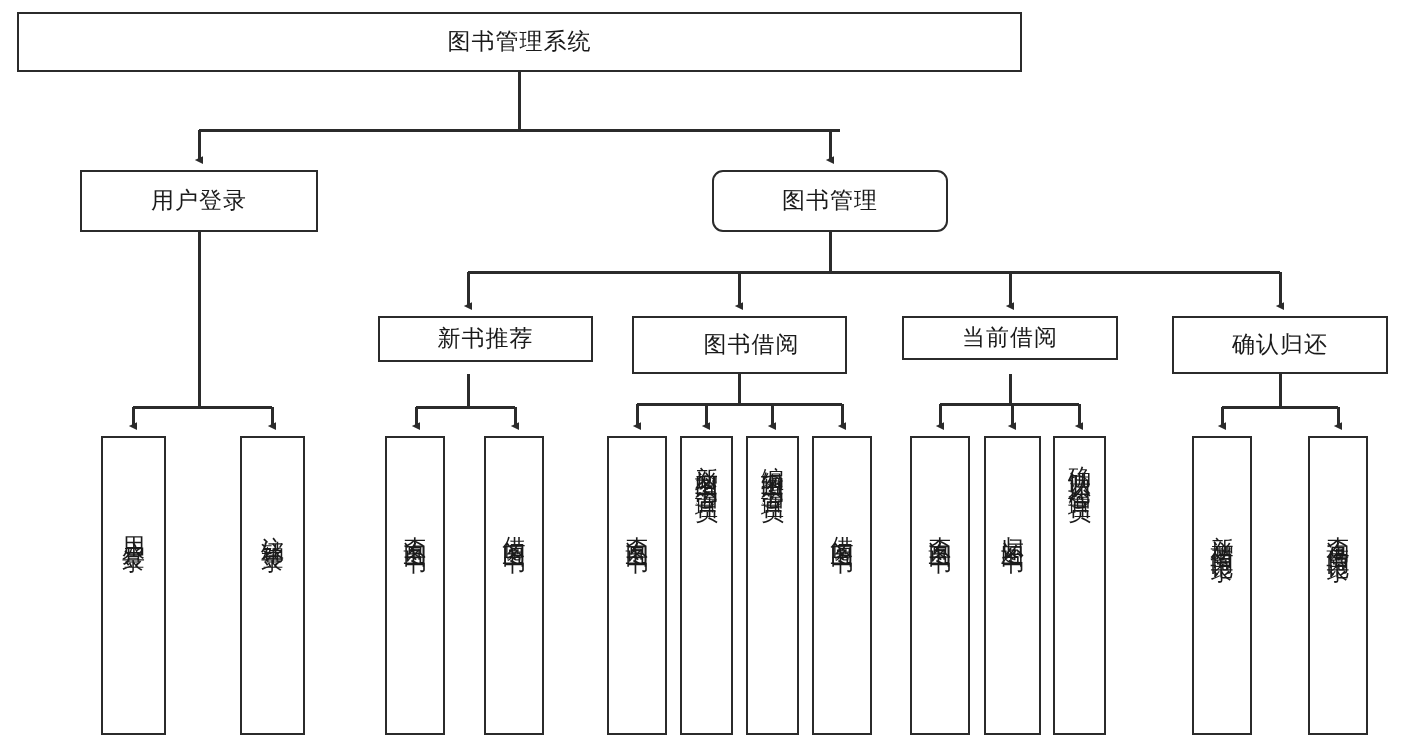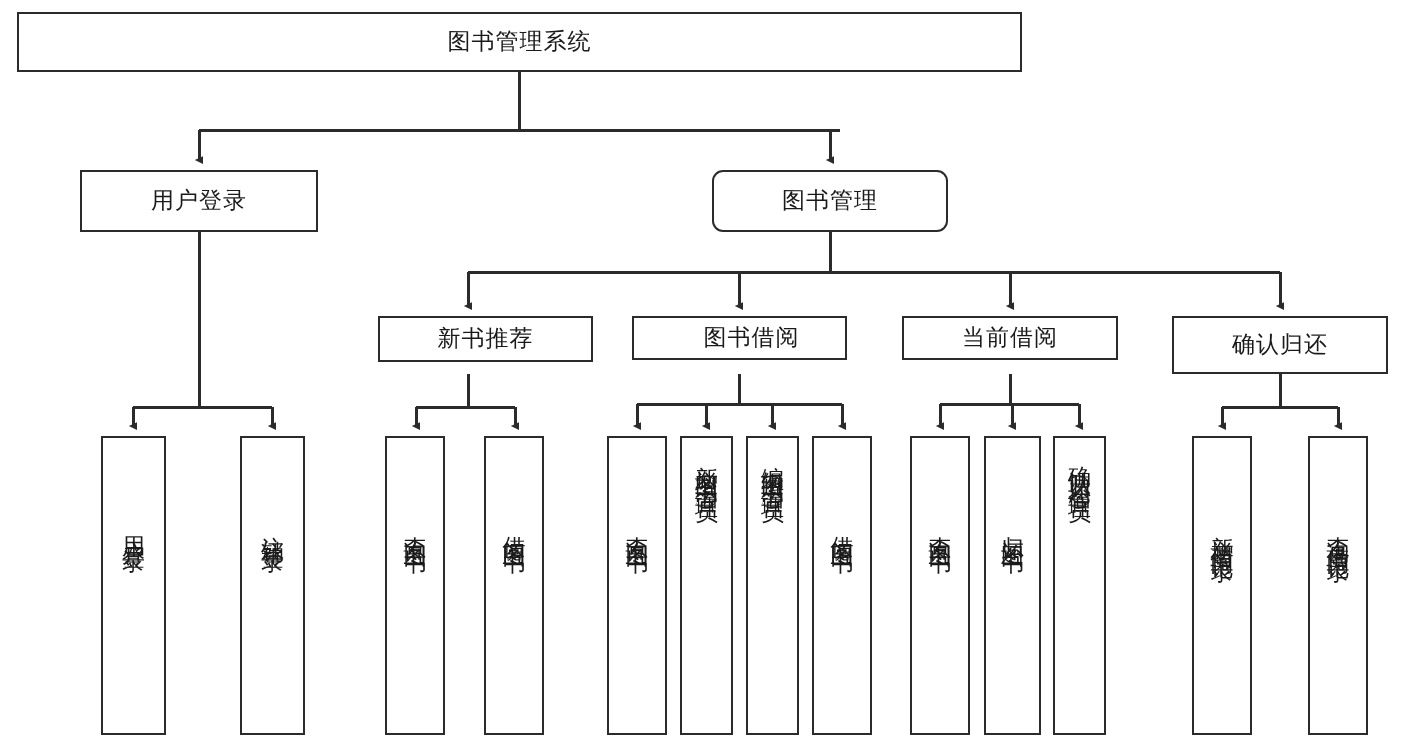--- a/index.html
+++ b/index.html
@@ -134,21 +134,21 @@
       </div>
       <div class="node horiz" style="left: 80px; top: 170px; width: 238px; height: 62px;">
         <span>用户登录</span>
       </div>
       <div class="node horiz" style="left: 712px; top: 170px; width: 236px; height: 62px; border-radius: 11px;">
         <span>图书管理</span>
       </div>
       <div class="node horiz" style="left: 362px; top: 316px; width: 215px; height: 46px; margin-left: 16px;">
         <span>新书推荐</span>
       </div>
-      <div class="node horiz" style="left: 632px; top: 316px; width: 215px; height: 44px; padding-left: 24px;">
+      <div class="node horiz" style="left: 632px; top: 316px; width: 215px; height: 58px; padding-left: 24px;">
         <span>图书借阅</span>
       </div>
       <div class="node horiz" style="left: 902px; top: 316px; width: 216px; height: 44px;">
         <span>当前借阅</span>
       </div>
       <div class="node horiz" style="left: 1172px; top: 316px; width: 216px; height: 58px;">
         <span>确认归还</span>
       </div>
       <div class="node leaf leaf-mid" style="left: 101px; top: 436px; width: 65px; height: 299px;">
         <span class="vtext">用户登录</span>

